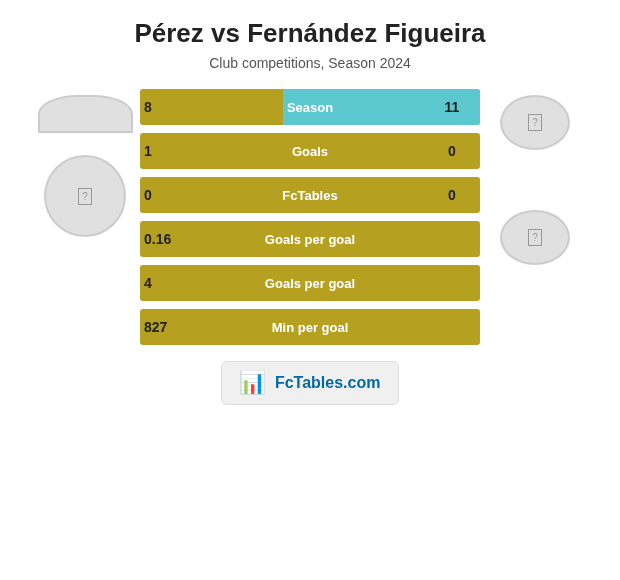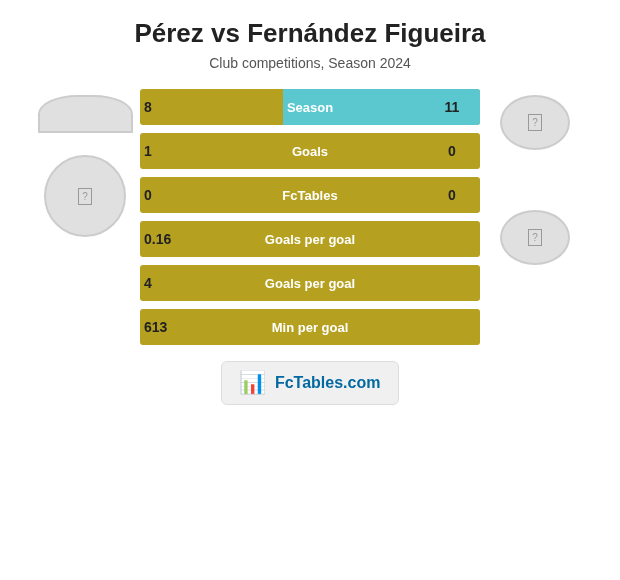--- a/index.html
+++ b/index.html
@@ -233,21 +233,21 @@
         <div class="bar-row">
           <div class="bar-container">
             <div class="bar-bg"></div>
             <span class="bar-left-val">4</span>
             <span class="bar-label">Goals per goal</span>
           </div>
         </div>
         <div class="bar-row">
           <div class="bar-container">
             <div class="bar-bg"></div>
-            <span class="bar-left-val">613</span>
+            <span class="bar-left-val">827</span>
             <span class="bar-label">Min per goal</span>
           </div>
         </div>
       </div>
 
     <div class="right-avatars">
       <div class="avatar-small">
         <span class="avatar-placeholder">?</span>
       </div>
       <div class="avatar-small">

